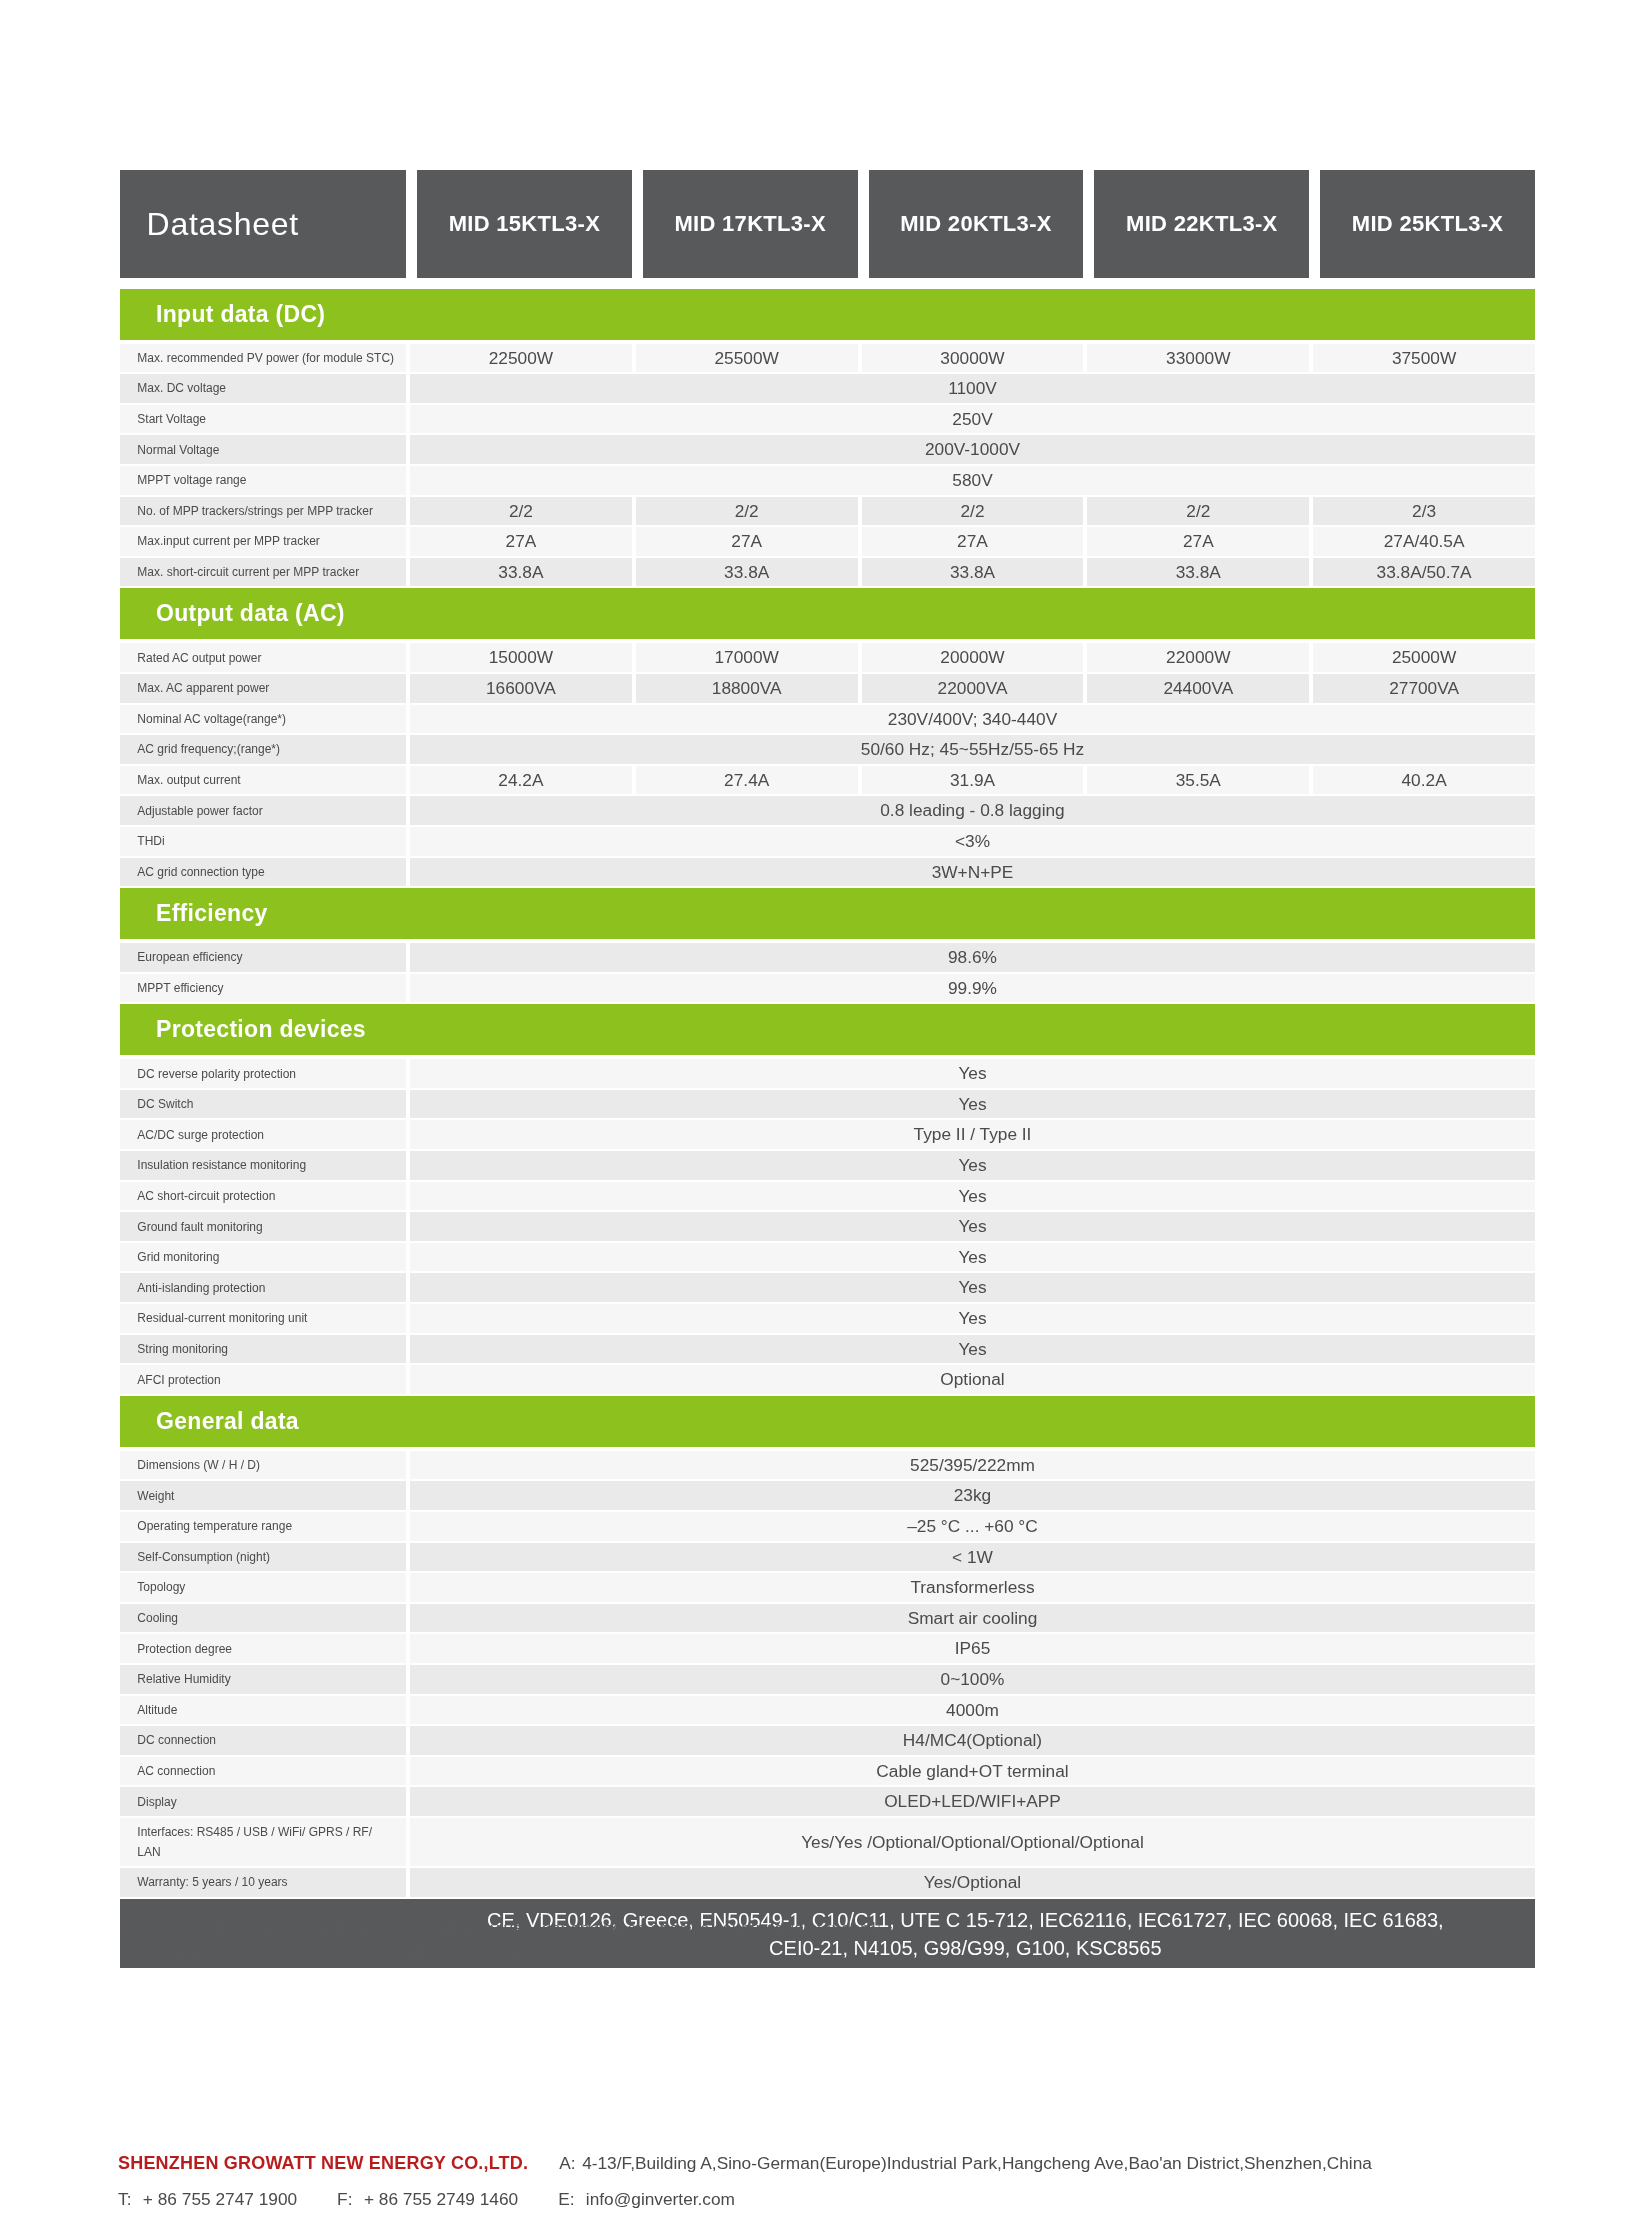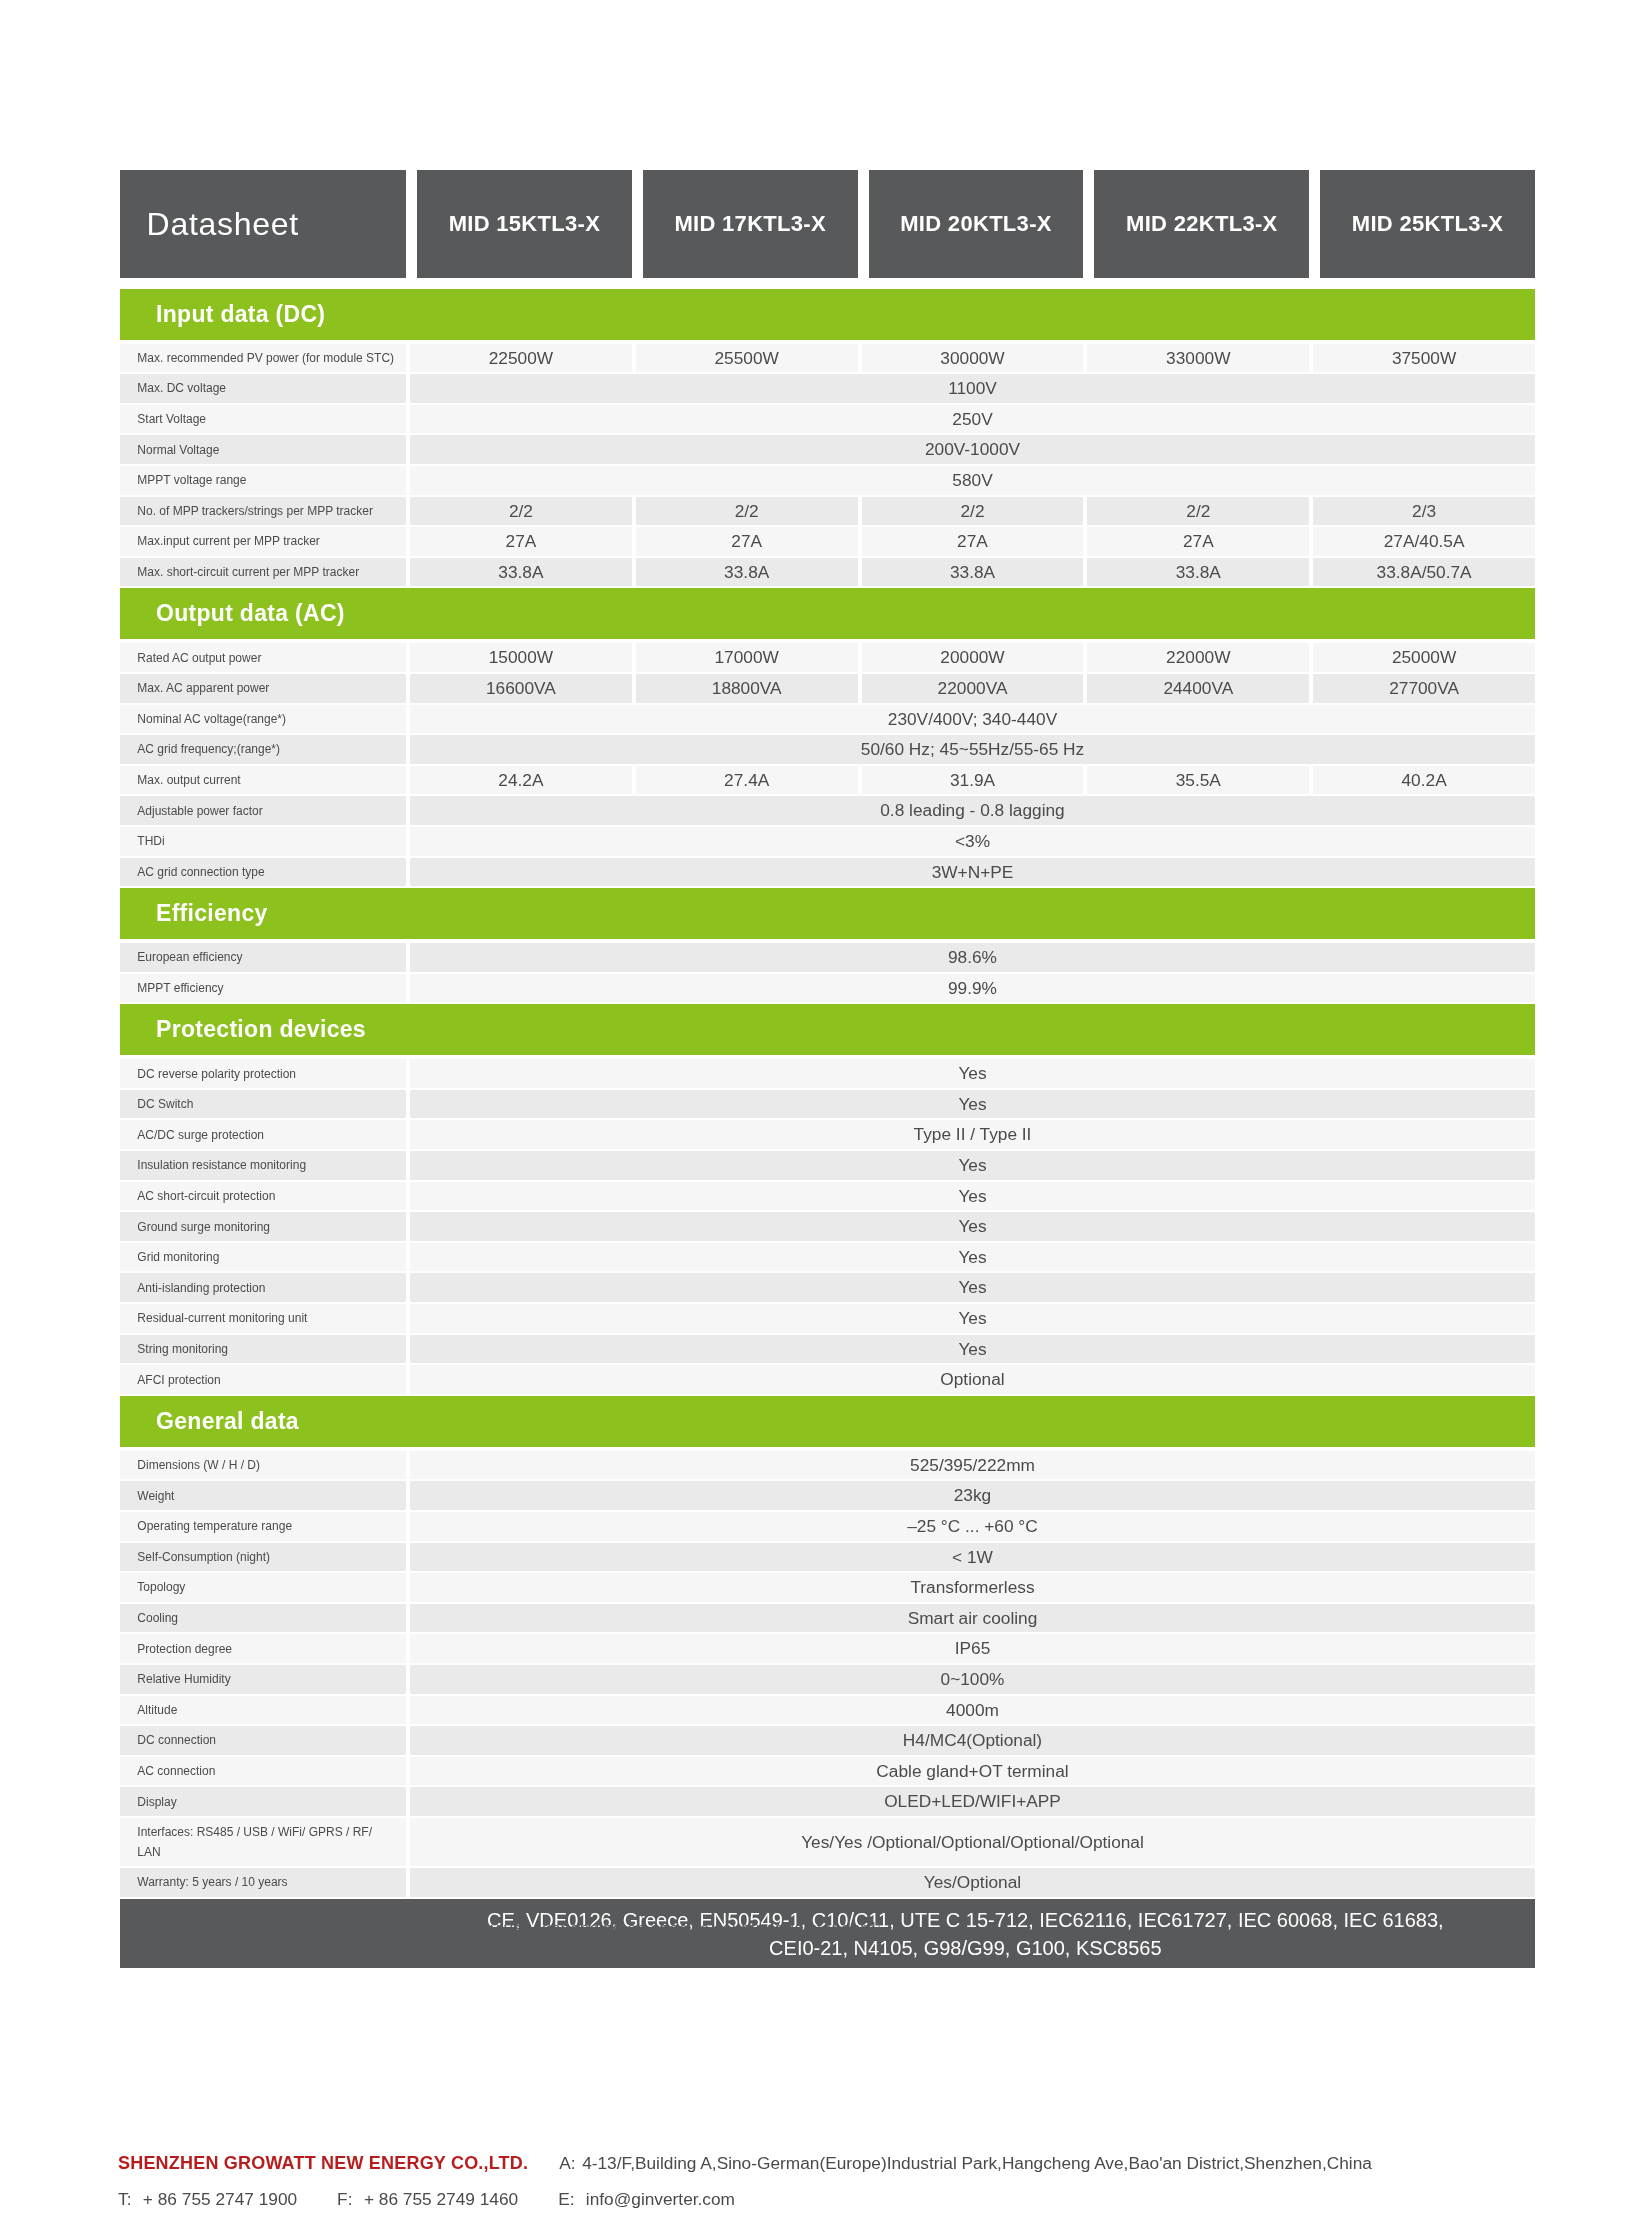--- a/index.html
+++ b/index.html
@@ -223,21 +223,21 @@
         </div>
         <div class="row">
           <div class="row-label stripe-b">Insulation resistance monitoring</div>
           <div class="row-value stripe-b">Yes</div>
         </div>
         <div class="row">
           <div class="row-label stripe-a">AC short-circuit protection</div>
           <div class="row-value stripe-a">Yes</div>
         </div>
         <div class="row">
-          <div class="row-label stripe-b">Ground surge monitoring</div>
+          <div class="row-label stripe-b">Ground fault monitoring</div>
           <div class="row-value stripe-b">Yes</div>
         </div>
         <div class="row">
           <div class="row-label stripe-a">Grid monitoring</div>
           <div class="row-value stripe-a">Yes</div>
         </div>
         <div class="row">
           <div class="row-label stripe-b">Anti-islanding protection</div>
           <div class="row-value stripe-b">Yes</div>
         </div>

